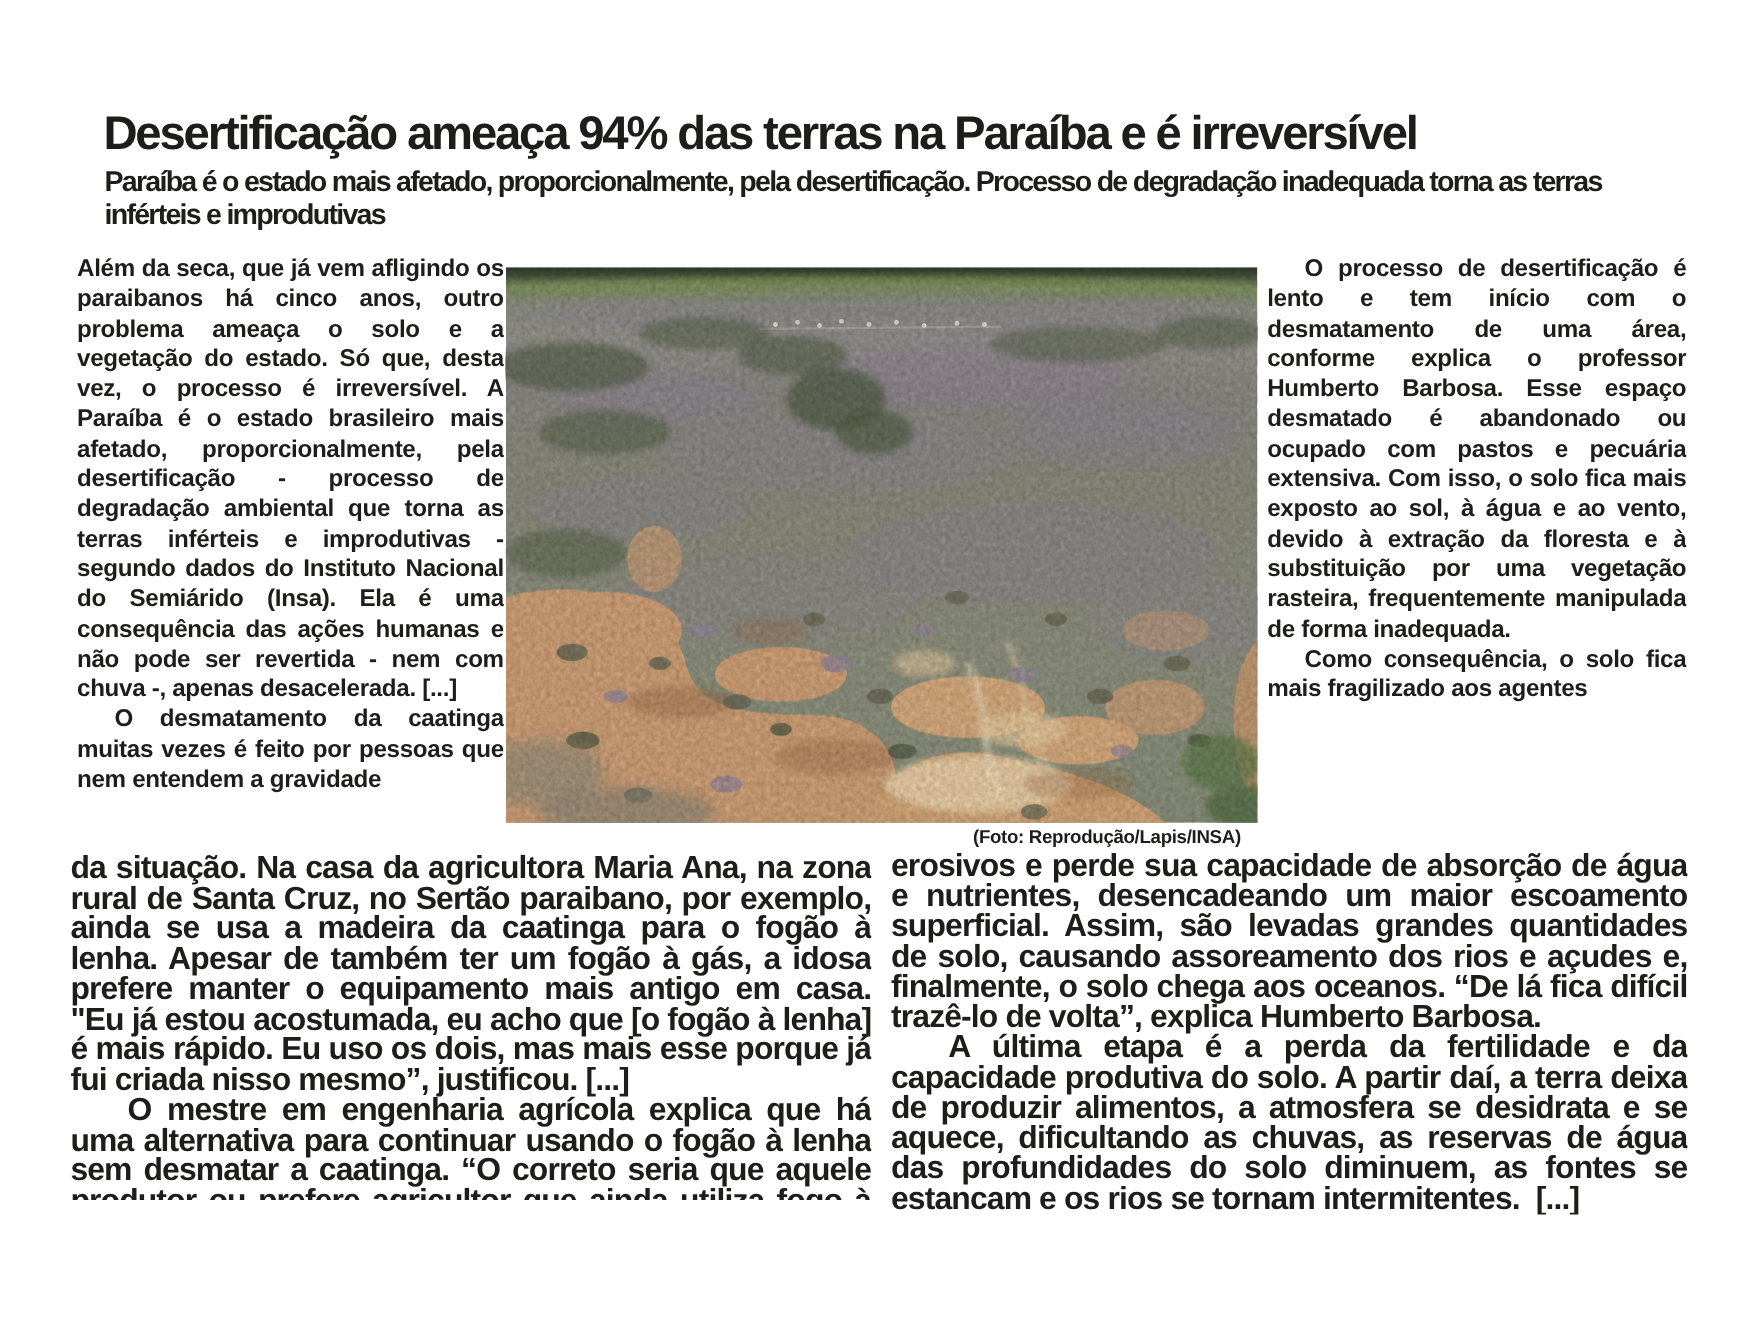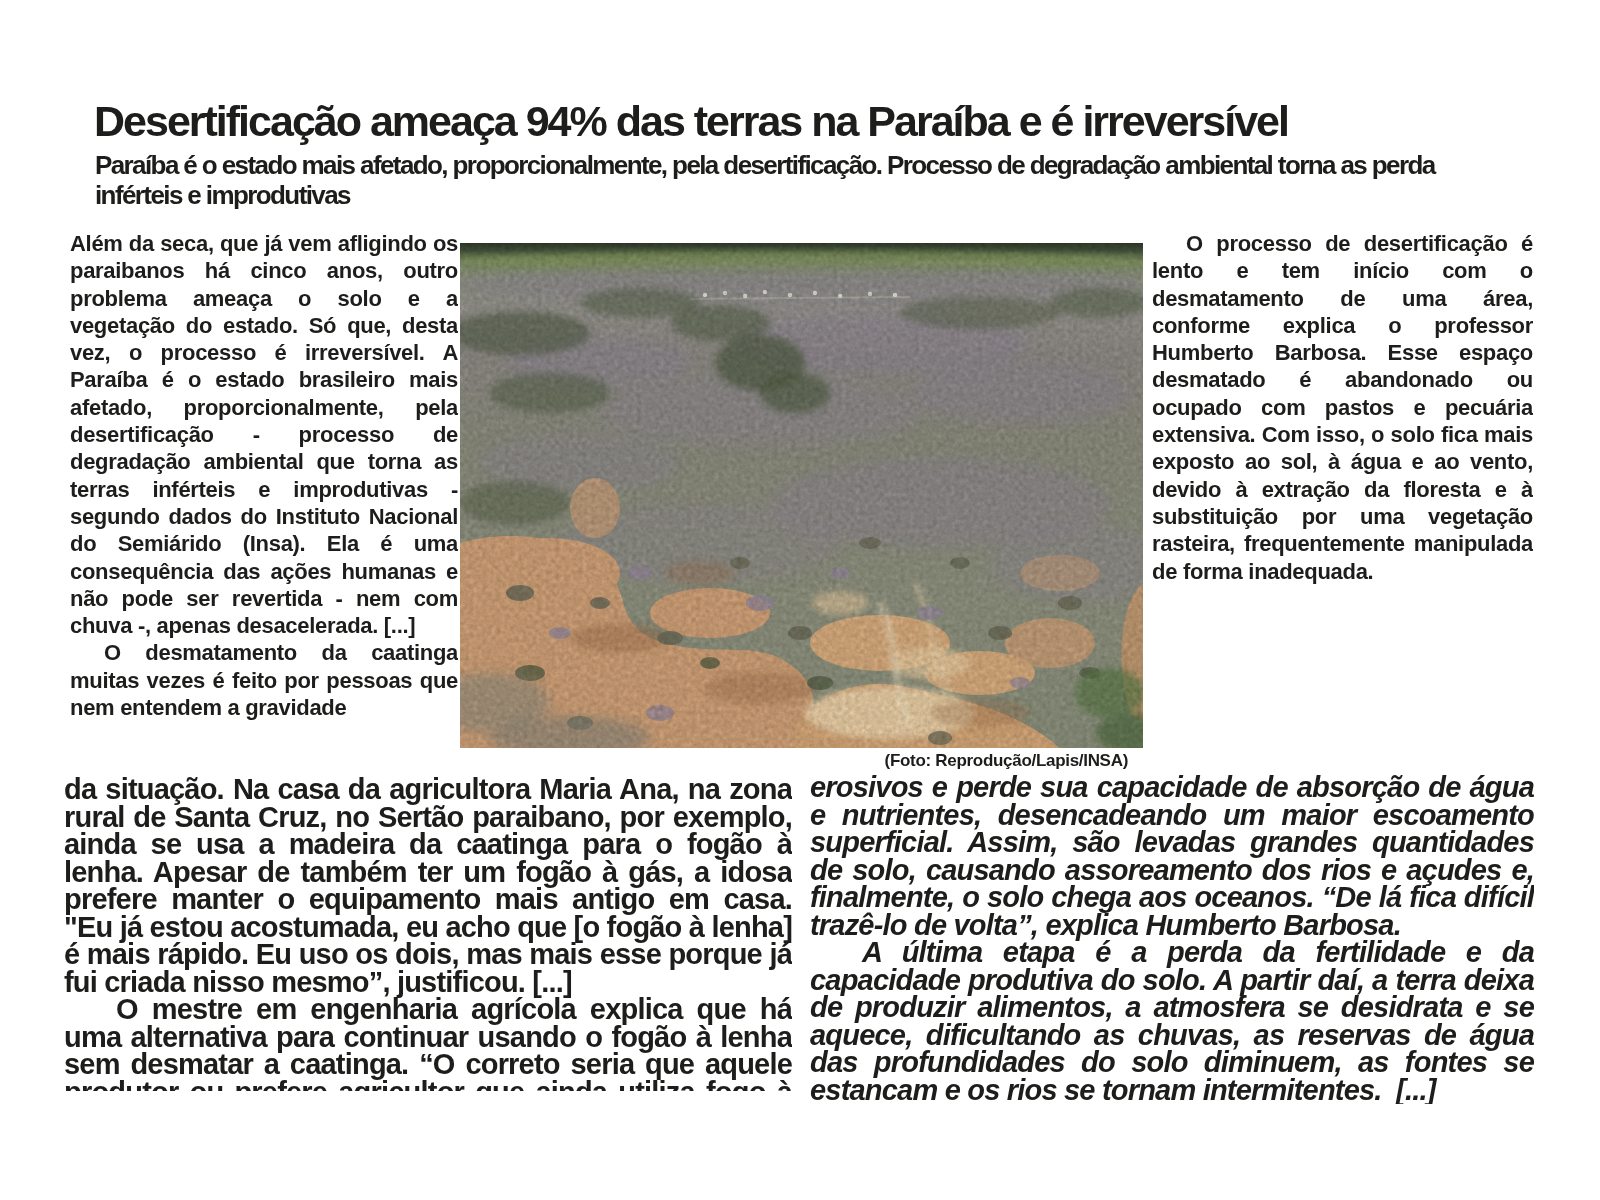--- a/index.html
+++ b/index.html
@@ -18,33 +18,33 @@
   }
   .bodytext{font-size:22px;line-height:27.3px;text-align:justify;letter-spacing:-0.3px;}
   .bodytext p{margin:0;}
   .bodytext p.ind{text-indent:34px;}
   .col-left{left:70px;top:230px;width:388px;height:550px;overflow:hidden;}
   .col-right{left:1152px;top:230px;width:381px;height:550px;overflow:hidden;}
   .wide{font-size:29px;line-height:27.5px;letter-spacing:-0.8px;text-align:justify;}
   .wide p{margin:0;}
   .wide p.ind{text-indent:52px;}
   .wide-left{left:64px;top:776px;width:728px;height:315px;overflow:hidden;}
-  .wide-right{left:810px;top:774px;width:724px;height:330px;overflow:hidden;font-style:italic;}
+  .wide-right{left:810px;top:774px;width:724px;height:330px;overflow:hidden;}
   .photo{left:460px;top:243px;width:683px;height:505px;}
   .photo svg{display:block;width:100%;height:100%;}
   .caption{left:460px;top:751px;width:668px;text-align:right;font-size:17px;letter-spacing:-0.3px;}
   .footer{left:397px;top:1112px;width:1150px;font-size:20px;line-height:24px;letter-spacing:-0.8px;}
   .footer div{white-space:nowrap;}
 </style>
 </head>
 <body>
 
 <h1 class="abs title" style="margin:0;font-size:43px;">Desertificação ameaça 94% das terras na Paraíba e é irreversível</h1>
 
-<div class="abs subtitle">Paraíba é o estado mais afetado, proporcionalmente, pela desertificação. Processo de degradação ambiental torna as perda inférteis e improdutivas</div>
+<div class="abs subtitle">Paraíba é o estado mais afetado, proporcionalmente, pela desertificação. Processo de degradação inadequada torna as terras inférteis e improdutivas</div>
 
 <div class="abs bodytext col-left">
   <p>Além da seca, que já vem afligindo os paraibanos há cinco anos, outro problema ameaça o solo e a vegetação do estado. Só que, desta vez, o processo é irreversível. A Paraíba é o estado brasileiro mais afetado, proporcionalmente, pela desertificação - processo de degradação ambiental que torna as terras inférteis e improdutivas - segundo dados do Instituto Nacional do Semiárido (Insa). Ela é uma consequência das ações humanas e não pode ser revertida - nem com chuva -, apenas desacelerada. [...]</p>
   <p class="ind">O desmatamento da caatinga muitas vezes é feito por pessoas que nem entendem a gravidade</p>
 </div>
 
 <div class="abs photo">
   <svg viewBox="0 0 683 505" preserveAspectRatio="none">
     <defs>
       <linearGradient id="bg" x1="0" y1="0" x2="0" y2="1">
@@ -171,20 +171,21 @@
     <ellipse cx="110" cy="495" rx="80" ry="22" fill="#83837a" opacity="0.6" filter="url(#b6)"></ellipse>
 
     <rect x="0" y="0" width="683" height="505" filter="url(#sp)" opacity="0.5" style="mix-blend-mode:multiply"></rect>
   </svg>
 </div>
 
 <div class="abs caption">(Foto: Reprodução/Lapis/INSA)</div>
 
 <div class="abs bodytext col-right">
   <p class="ind">O processo de desertificação é lento e tem início com o desmatamento de uma área, conforme explica o professor Humberto Barbosa. Esse espaço desmatado é abandonado ou ocupado com pastos e pecuária extensiva. Com isso, o solo fica mais exposto ao sol, à água e ao vento, devido à extração da floresta e à substituição por uma vegetação rasteira, frequentemente manipulada de forma inadequada.</p>
+  <p class="ind">Como consequência, o solo fica mais fragilizado aos agentes</p>
 </div>
 
 <div class="abs wide wide-left">
   <p>da situação. Na casa da agricultora Maria Ana, na zona rural de Santa Cruz, no Sertão paraibano, por exemplo, ainda se usa a madeira da caatinga para o fogão à lenha. Apesar de também ter um fogão à gás, a idosa prefere manter o equipamento mais antigo em casa. "Eu já estou acostumada, eu acho que [o fogão à lenha] é mais rápido. Eu uso os dois, mas mais esse porque já fui criada nisso mesmo”, justificou. [...]</p>
   <p class="ind">O mestre em engenharia agrícola explica que há uma alternativa para continuar usando o fogão à lenha sem desmatar a caatinga. “O correto seria que aquele produtor ou prefere agricultor que ainda utiliza fogo à lenha que ele</p>
 </div>
 
 <div class="abs wide wide-right">
   <p>erosivos e perde sua capacidade de absorção de água e nutrientes, desencadeando um maior escoamento superficial. Assim, são levadas grandes quantidades de solo, causando assoreamento dos rios e açudes e, finalmente, o solo chega aos oceanos. “De lá fica difícil trazê-lo de volta”, explica Humberto Barbosa.</p>
   <p class="ind">A última etapa é a perda da fertilidade e da capacidade produtiva do solo. A partir daí, a terra deixa de produzir alimentos, a atmosfera se desidrata e se aquece, dificultando as chuvas, as reservas de água das profundidades do solo diminuem, as fontes se estancam e os rios se tornam intermitentes. &nbsp;[...]</p>

